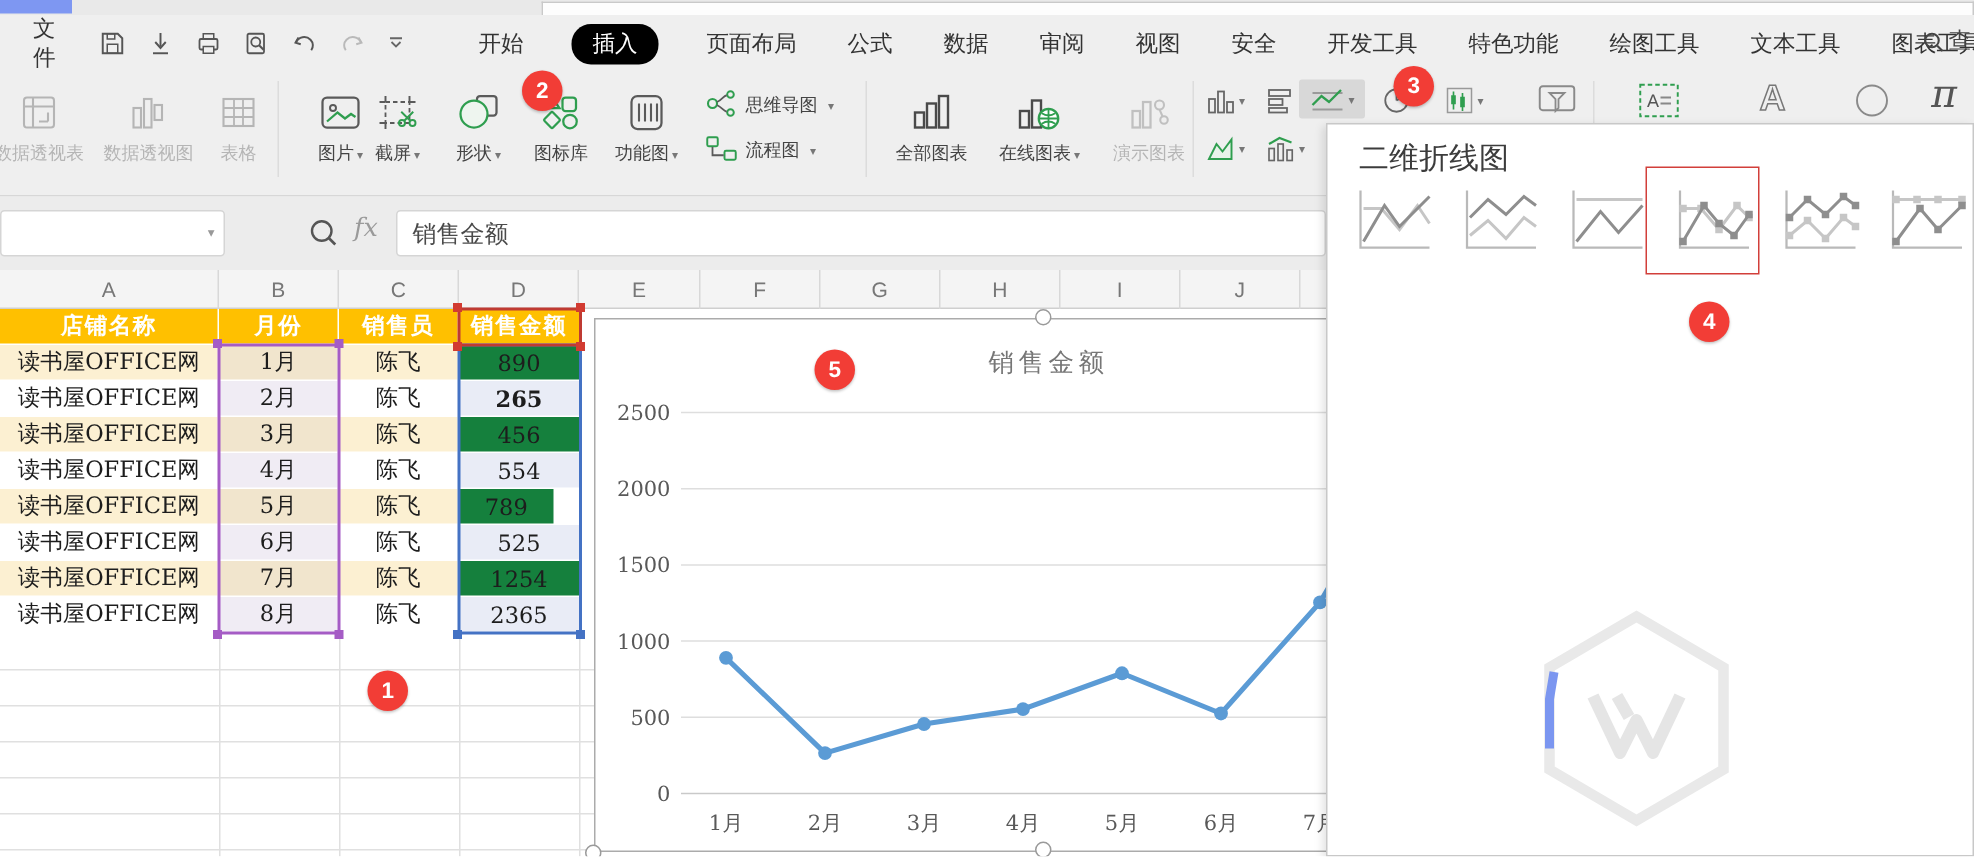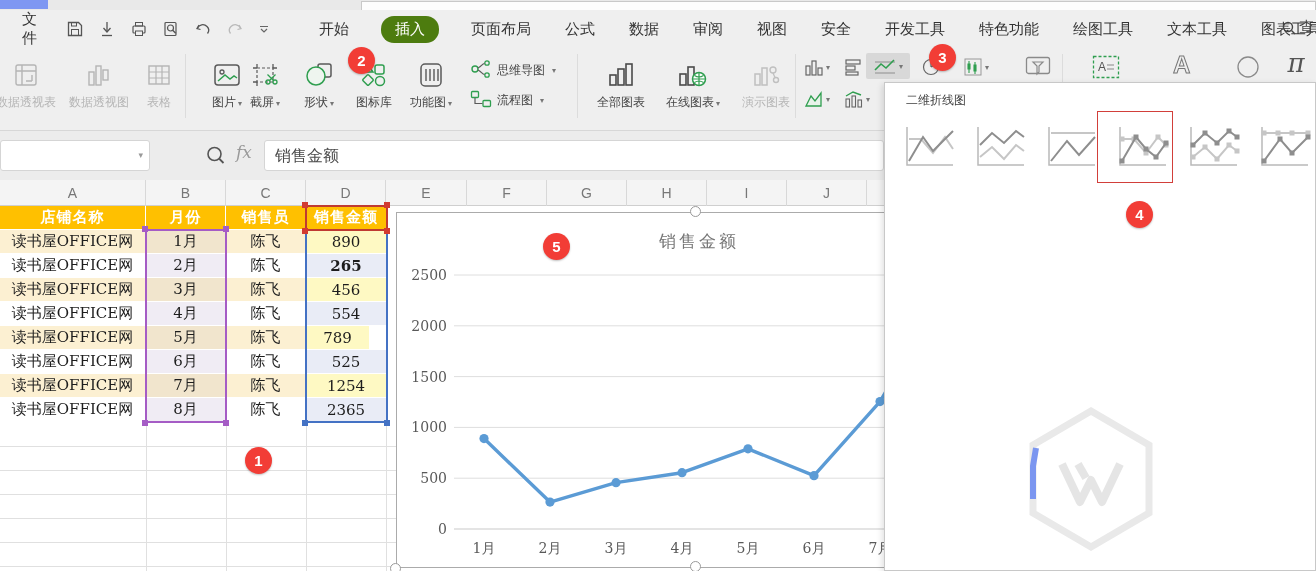--- a/index.html
+++ b/index.html
@@ -14,21 +14,21 @@
 
   
   .menubar{position:absolute;left:0;top:10px;width:1316px;height:38px;background:#efefef;display:flex;align-items:center;font-size:15px;color:#333;}
   .file-btn{margin-left:16px;padding:4px 6px;}
   .vdiv{width:1px;height:22px;background:#d2d2d2;margin:0 8px;}
   .qat{display:flex;align-items:center;gap:12px;margin:0 6px;}
   .qat .qicon{width:20px;height:20px;display:flex;align-items:center;justify-content:center;color:#555;}
   .qat .more{font-size:11px;color:#666;margin-left:2px;}
   .tabs{display:flex;align-items:center;gap:30px;margin-left:42px;}
   .tab{padding:3px 2px;cursor:default;white-space:nowrap;}
-  .tab.active{background:#4d7c0f;color:#fff;padding:4px 14px;border-radius:13px;}
+  .tab.active{background:#000000;color:#fff;padding:4px 14px;border-radius:13px;}
   .searchbox{position:absolute;right:2px;top:8px;display:flex;align-items:center;gap:2px;color:#444;}
 
   
   .ribbon{position:absolute;left:0;top:48px;width:1316px;height:83px;background:#efefef;border-bottom:1px solid #d7d7d7;}
   .rsep{position:absolute;top:6px;width:1px;height:64px;background:#dcdcdc;}
   .rbtn{position:absolute;top:6px;text-align:center;color:#444;font-size:12px;}
   .rbtn .ric{height:34px;display:flex;align-items:flex-end;justify-content:center;}
   .rbtn .rlab{margin-top:6px;white-space:nowrap;}
   .rbtn.disabled{color:#b5b5b5;}
   .caret{font-size:8px;color:#777;margin-left:2px;}
@@ -54,37 +54,37 @@
   .gh{position:absolute;left:0;width:396px;height:1px;background:#e0e0e0;}
 
   
   .sheettable{position:absolute;left:0;top:0;font-family:"DejaVu Serif",serif;font-size:15px;color:#1d1d1d;}
   .trow{position:absolute;left:0;height:24px;display:flex;}
   .tcell{height:24px;display:flex;align-items:center;justify-content:center;border-right:1px solid #fff;border-bottom:1px solid #fff;}
   .thead .tcell{background:#ffc000;color:#fff;font-weight:bold;letter-spacing:1px;}
   .band-odd{background:#fcf0d2;}
   .band-even{background:#ffffff;}
   .colB.band-odd{background:#f1e5cd;} .colB.band-even{background:#f0ecf4;}
-  .colD.band-odd{background:#fef9c3;} .colD.band-even{background:#e9ecf6;}
+  .colD.band-odd{background:#15803d;} .colD.band-even{background:#e9ecf6;}
 
   
   .sel{position:absolute;pointer-events:none;}
   .sel-b{left:145px;top:23px;width:82px;height:194px;border:2px solid #a55cc5;}
   .sel-d-blue{left:305px;top:23px;width:83px;height:194px;border:2px solid #4472c4;}
   .sel-d-red{left:305px;top:-1px;width:83px;height:26px;border:2px solid #bf3a32;}
   .handle{position:absolute;width:6px;height:6px;}
   .h-purple{background:#a55cc5;} .h-blue{background:#4472c4;} .h-red{background:#d23b31;}
 
   
   .chartbox{position:absolute;left:396px;top:6px;width:600px;height:356px;background:#fff;border:1px solid #ababab;}
   .chandle{position:absolute;width:11px;height:11px;border-radius:50%;background:#fff;border:1px solid #9a9a9a;}
 
   
   .panel{position:absolute;left:884px;top:82px;width:432px;height:489px;background:#fff;border:1px solid #c8c8c8;box-shadow:-2px 2px 6px rgba(0,0,0,.12);}
-  .panel-title{position:absolute;left:21px;top:9px;font-size:12px;color:#3c3c3c;}
+  .panel-title{position:absolute;left:21px;top:9px;font-size:20px;color:#3c3c3c;}
   .thumbrow{position:absolute;left:14px;top:40px;display:flex;gap:13px;}
   .thumb{width:58px;height:52px;display:flex;align-items:center;justify-content:center;background:#fff;}
   .thumb-sel{position:absolute;left:212px;top:28px;width:76px;height:72px;border:1px solid #d23f3a;}
   .watermark{position:absolute;left:131px;top:321px;}
 
   
   .badge{position:absolute;width:27px;height:27px;border-radius:50%;background:#f23d36;color:#fff;font-size:15px;font-weight:bold;display:flex;align-items:center;justify-content:center;z-index:60;box-shadow:0 1px 2px rgba(0,0,0,.25);}
   .badge1{left:245px;top:447px;}
   .badge2{left:348px;top:47px;}
   .badge3{left:929px;top:44px;}

